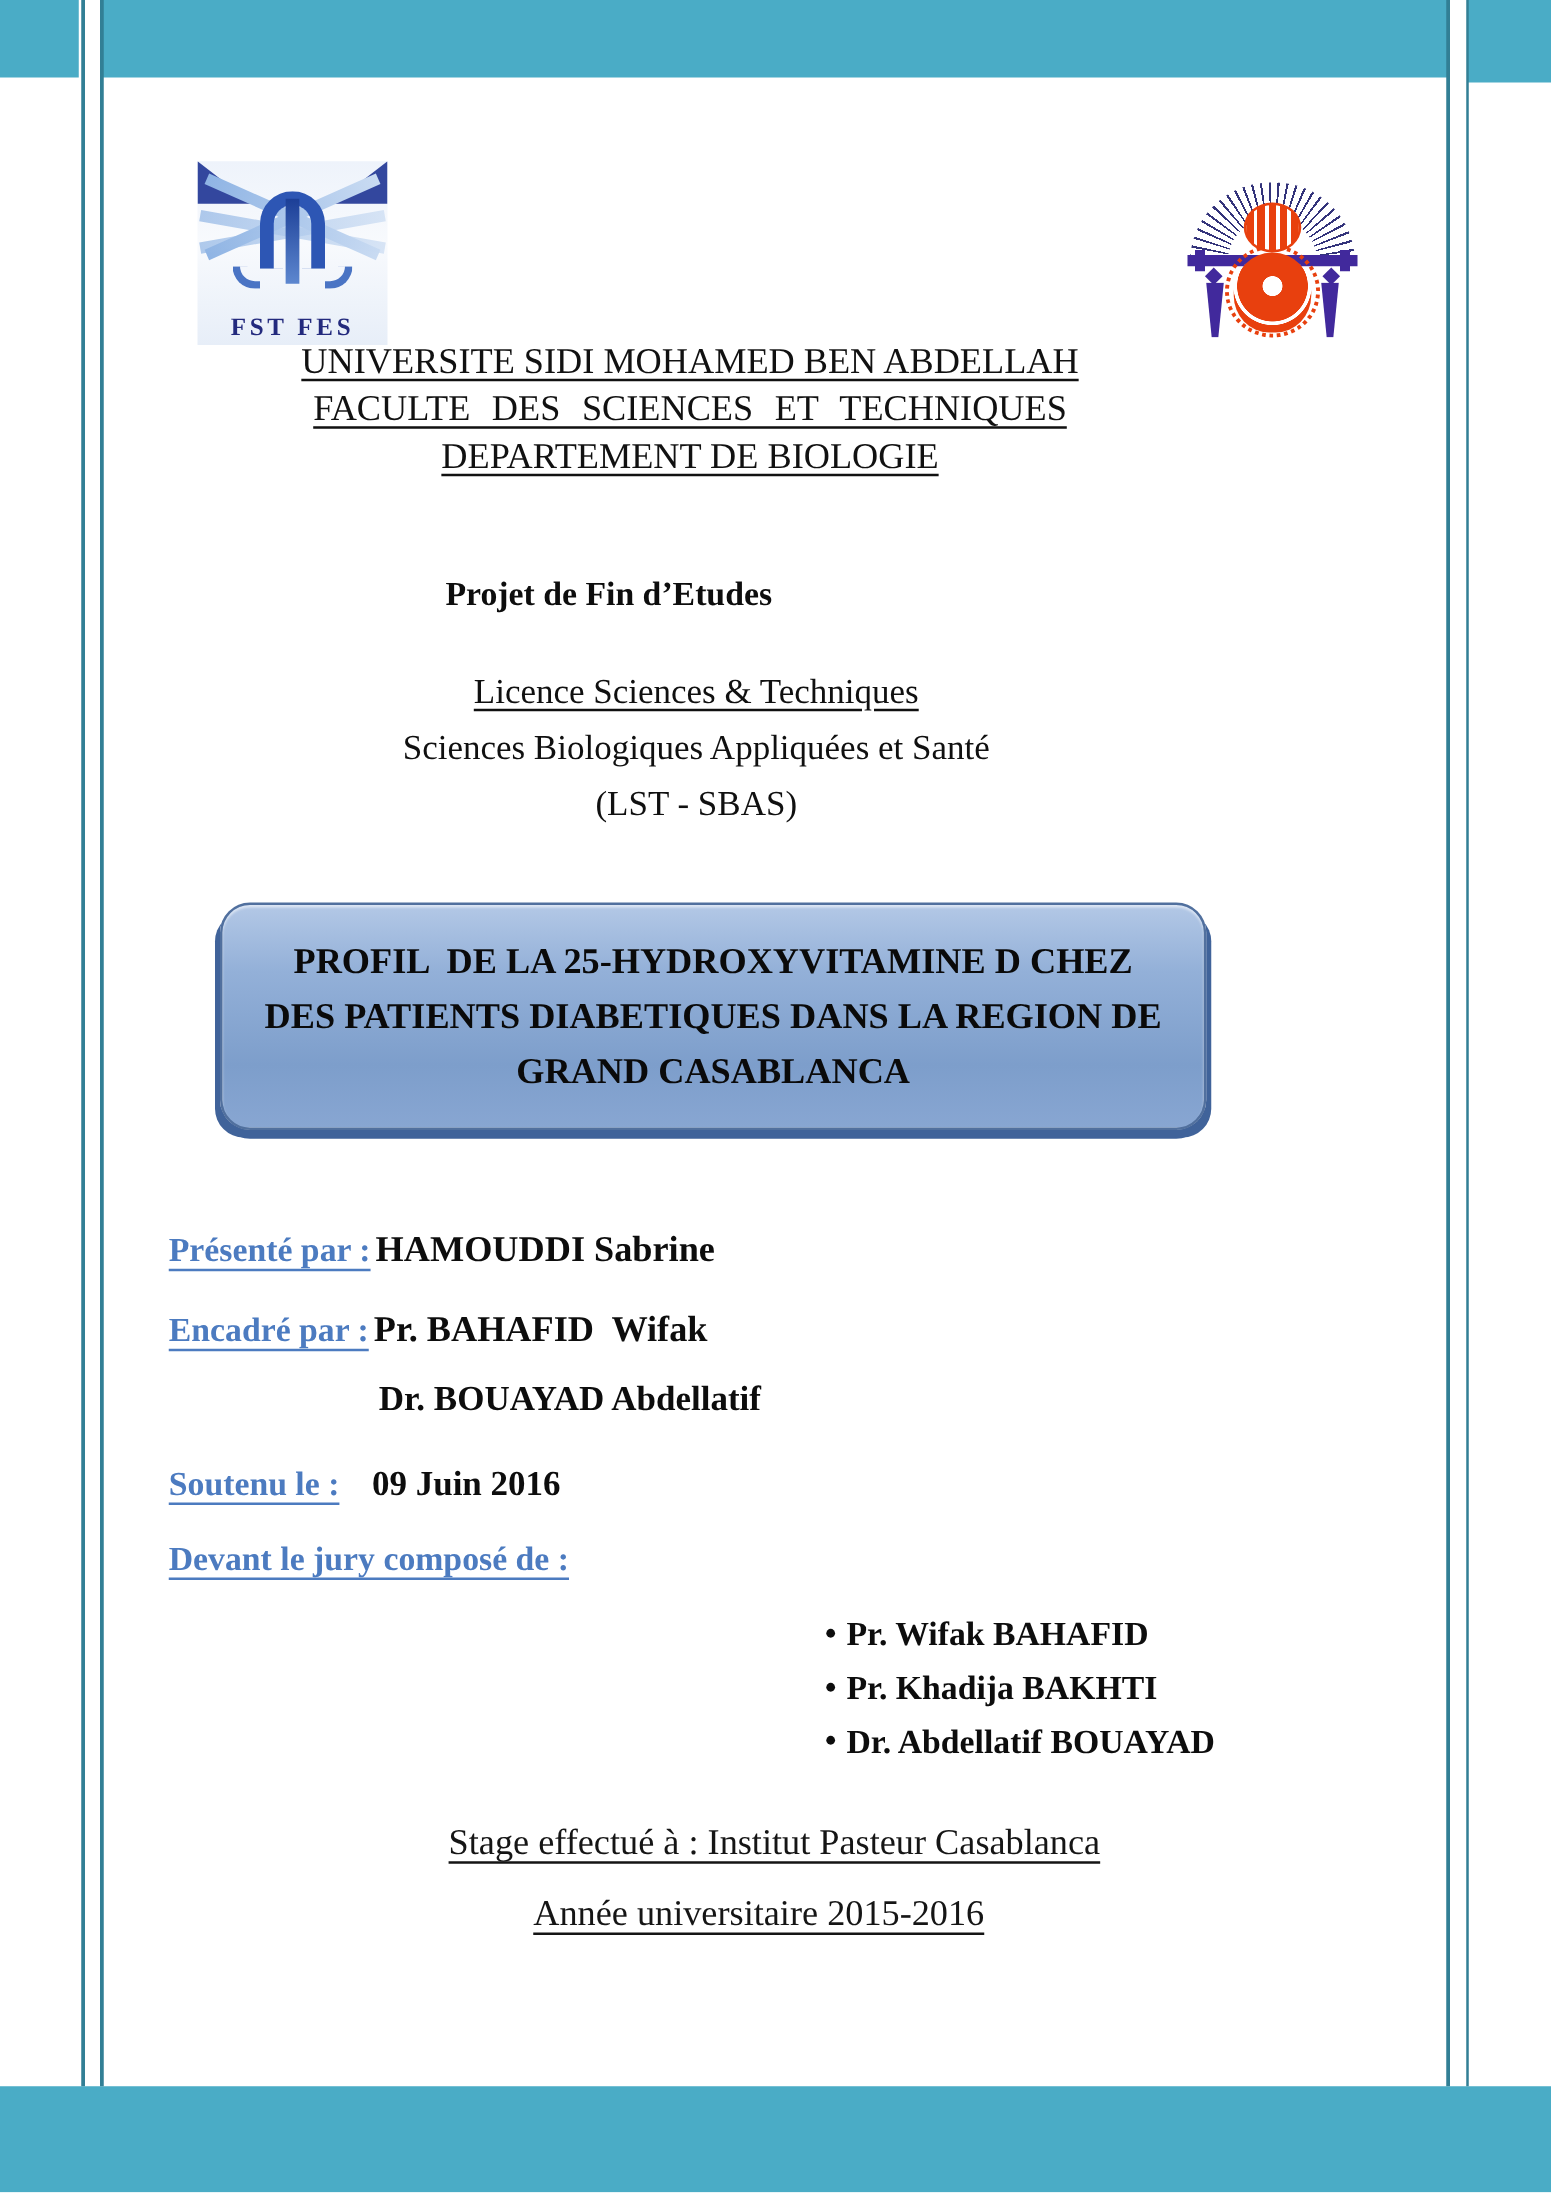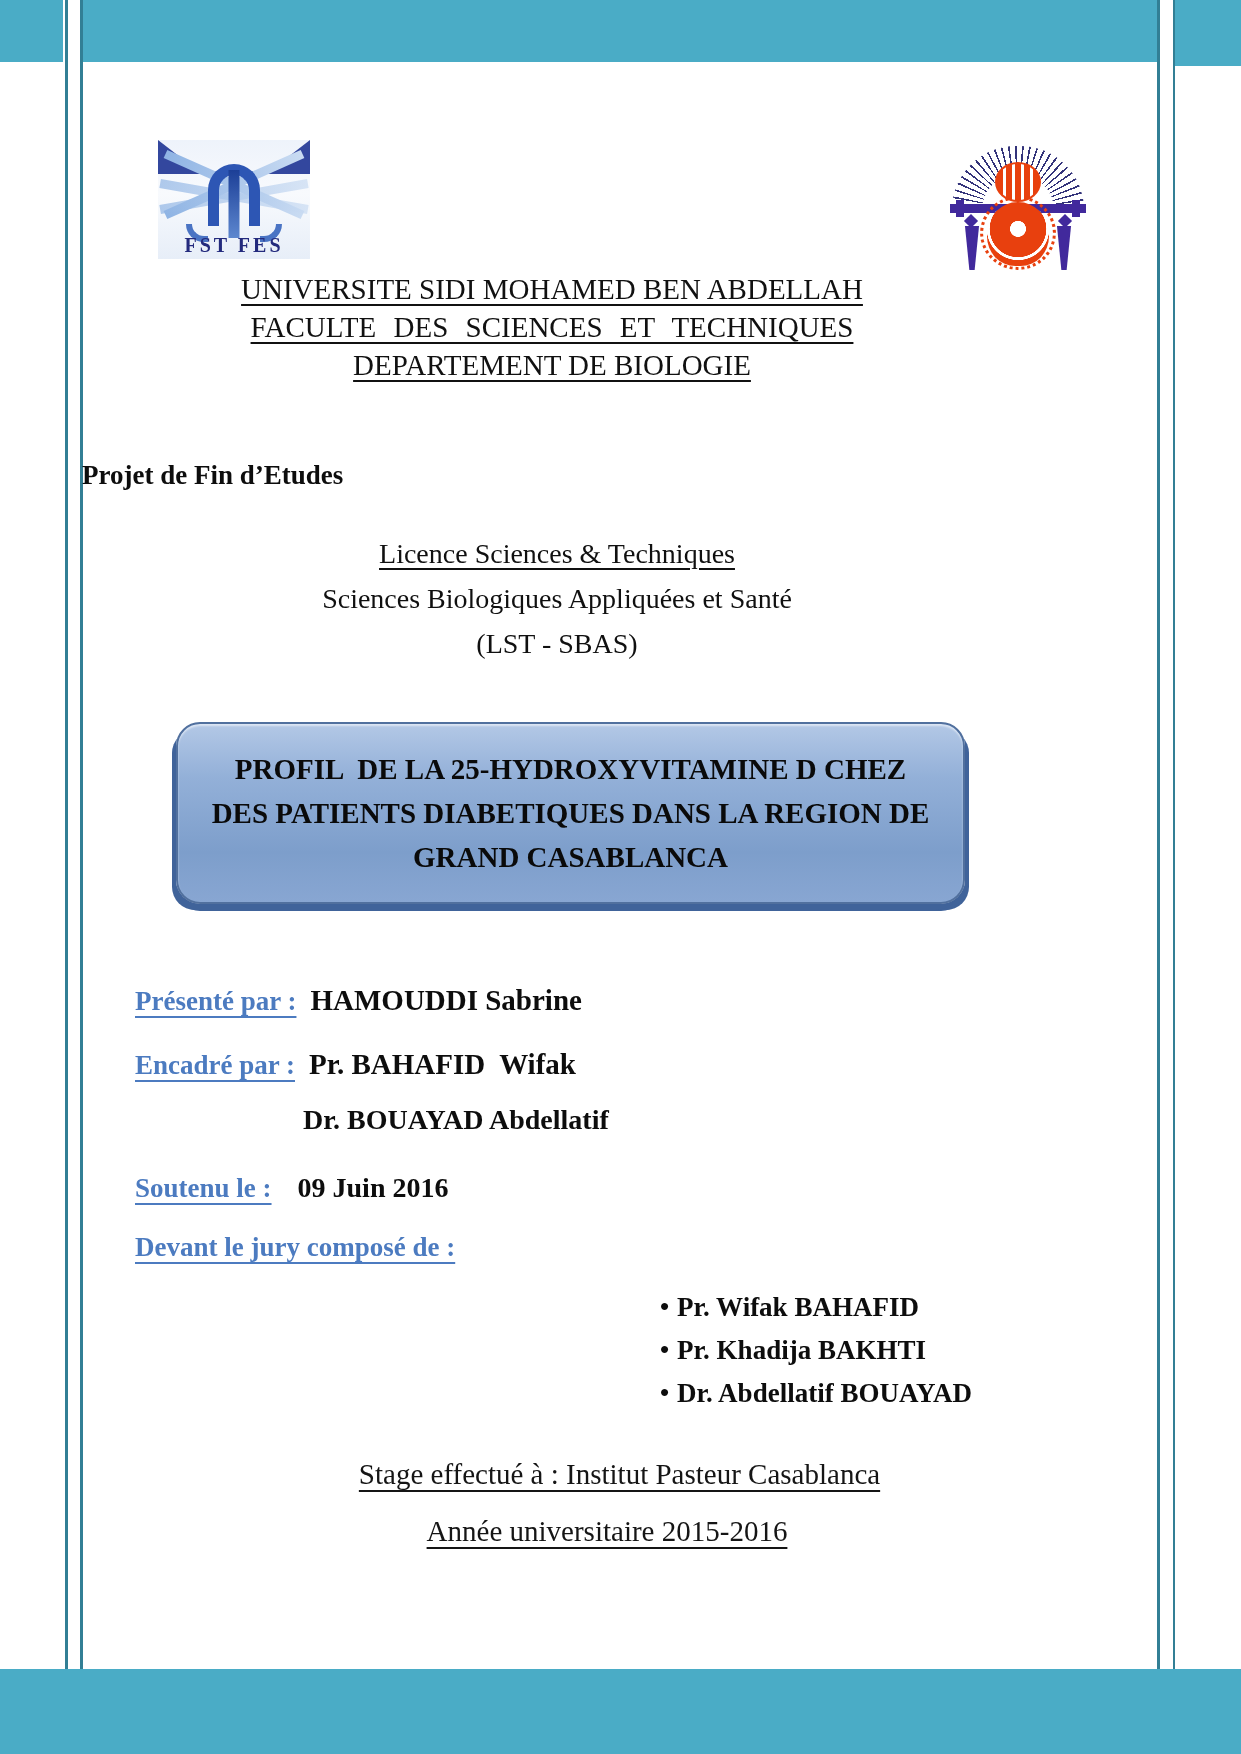--- a/index.html
+++ b/index.html
@@ -16,21 +16,21 @@
   .band-bottom    { left:0; top:1669px; width:1241px; height:85px; }
   .vline { position:absolute; top:0; height:1669px; background:#327f95; }
   .vline-1 { left:65px;  width:3px; }
   .vline-2 { left:80px;  width:3px; }
   .vline-3 { left:1157px; width:3px; }
   .vline-4 { left:1173px; width:2px; }
 
   .bound { white-space:pre-wrap; }
 
   
-  .logo-fst { position:absolute; left:158px; top:140px; width:152px; height:119px;
+  .logo-fst { position:absolute; left:158px; top:129px; width:152px; height:147px;
     background:linear-gradient(180deg,#eef3fb 0%,#f8fafd 45%,#e7eef8 100%); overflow:hidden; }
   .fst-tri { position:absolute; width:0; height:0; border-style:solid; }
   .fst-tri-l { left:0; top:0; border-width:34px 0 0 44px; border-color:transparent transparent transparent #33479e; }
   .fst-tri-r { right:0; top:0; border-width:0 0 34px 44px; border-color:transparent transparent #33479e transparent; }
   .fst-ray { position:absolute; background:linear-gradient(90deg,#8fb4e4,#c9dbf2); height:9px; width:150px; left:1px; }
   .fst-ray-a { top:40px; transform:rotate(24deg); }
   .fst-ray-b { top:40px; transform:rotate(-24deg); }
   .fst-ray-c { top:52px; transform:rotate(10deg); opacity:.7; }
   .fst-ray-d { top:52px; transform:rotate(-10deg); opacity:.7; }
   .fst-arch { position:absolute; left:50%; top:24px; transform:translateX(-50%);
@@ -70,42 +70,42 @@
   .seal-emb-main { position:absolute; left:50%; top:62px; transform:translateX(-50%);
     width:62px; height:64px; border-radius:50% 50% 46% 46%;
     background:radial-gradient(circle at 50% 42%, #ffffff 0 16%, #e8400e 17% 58%, #ffffff 59% 64%, #e8400e 65% 100%); }
 
   
   .hdr-block { position:absolute; left:82px; top:270px; width:940px; text-align:center;
     font-size:29px; line-height:38px; color:#111111; }
   .hdr-line { display:block; text-decoration:underline; text-decoration-thickness:2px; text-underline-offset:5px; }
   .hdr-line-faculty { word-spacing:10px;text-align:center; }
 
-  .project-type { position:absolute; left:82px; top:460px; width:810px; text-align:left;
+  .project-type { position:absolute; left:82px; top:460px; width:810px; text-align:center;
     font-size:27px; font-weight:bold; color:#0d0d0d; }
 
   .degree-block { position:absolute; left:82px; top:531px; width:950px; text-align:center;
     font-size:28px; line-height:45px; color:#101010; }
   .degree-line1 { display:block; text-decoration:underline; text-decoration-thickness:2px; text-underline-offset:5px; }
   .degree-line2,.degree-line3 { display:block; }
 
   .title-box { position:absolute; left:176px; top:722px; width:789px; height:182px;
     border:2px solid #51709e; border-radius:24px;
     background:linear-gradient(180deg,#b3c8e6 0%,#93b0d8 30%,#7d9ecb 72%,#88a6d2 100%);
     box-shadow:-5px 7px 0 -1px #40639a, 5px 7px 0 -1px #40639a, 0 8px 0 -1px #40639a,
                inset 0 2px 2px rgba(255,255,255,.55);
   }
   .title-text { padding-top:23px; text-align:center; font-size:29px; font-weight:bold;
     line-height:44px; color:#0a0a0a; }
   .title-line { display:block; }
 
   .row { position:absolute; left:135px; white-space:nowrap; }
   .lbl { color:#4c7bc0; font-weight:bold; font-size:27px;
     text-decoration:underline; text-decoration-thickness:2px; text-underline-offset:6px; }
-  .val { color:#0d0d0d; font-weight:bold; font-size:29px; margin-left:14px; }
+  .val { color:#0d0d0d; font-weight:bold; font-size:29px; margin-left:4px; }
   .row-presented { top:984px; }
   .row-supervised { top:1048px; }
   .row-supervisor2 { top:1104px; left:303px; }
   .row-supervisor2 .val { margin-left:0; font-size:28px; }
   .row-defended { top:1172px; }
   .row-defended .val { margin-left:26px; font-size:28px; }
   .row-jury-label { top:1232px; }
 
   .jury-list { position:absolute; left:660px; top:1290px; }
   .jury-item { height:43px; display:flex; align-items:flex-start; }

